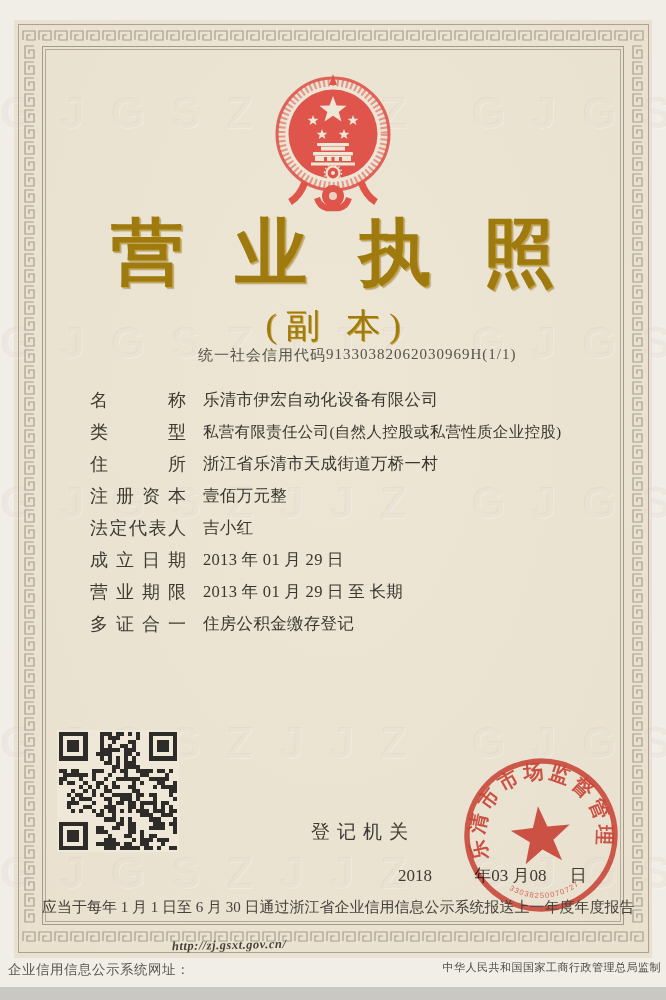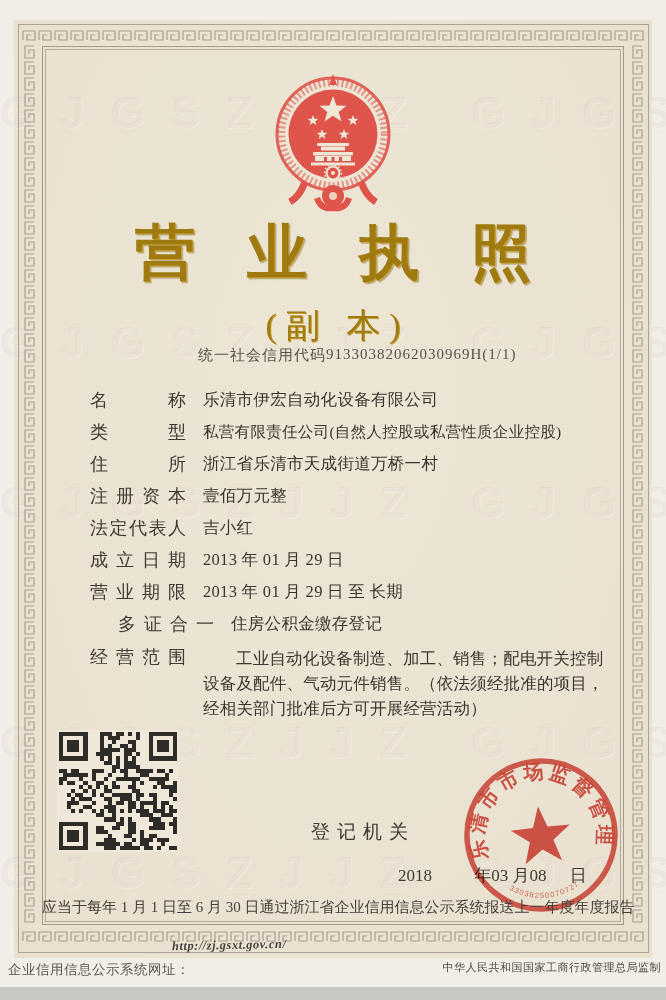--- a/index.html
+++ b/index.html
@@ -13,34 +13,34 @@
       color:rgba(196,183,156,0.16);text-shadow:1px 1px 0 rgba(255,255,255,0.25);pointer-events:none;}
   
   .outer-line{position:absolute;left:18px;top:24px;width:629px;height:927px;border:1px solid #aba195;}
   .inner-frame{position:absolute;left:42px;top:46px;width:580px;height:877px;border:1px solid #a49a8b;}
   .inner-frame::after{content:'';position:absolute;inset:2px;border:1px solid #b3a998;}
   svg.band{position:absolute;}
   svg.band path{stroke:#a89e8e;stroke-width:1.2;fill:none;}
   
   .emblem{position:absolute;left:271px;top:70px;}
   .title{position:absolute;left:0;top:211px;width:100%;text-align:center;font-weight:bold;
-         font-size:60px;line-height:84px;letter-spacing:52px;padding-left:52px;box-sizing:border-box;
+         font-size:72px;line-height:84px;letter-spacing:52px;padding-left:52px;box-sizing:border-box;
          color:#9e7a0f;text-shadow:1px 1px 0 #c5a138,2px 2px 1px rgba(92,66,8,0.35);}
   .subtitle{position:absolute;left:0;top:303px;width:100%;text-align:center;font-weight:normal;
             font-size:34px;letter-spacing:9px;padding-left:9px;box-sizing:border-box;
             color:#9e7a0f;text-shadow:1px 1px 0 #c5a138;}
   .codeline{position:absolute;left:198px;top:346px;font-size:15px;color:#56524a;
             display:flex;white-space:nowrap;letter-spacing:1px;}
   
   .fields{position:absolute;left:90px;top:389px;width:542px;}
   .row{display:flex;margin-bottom:10px;line-height:22px;}
   .row .lbl{width:96px;flex:none;font-size:18px;color:#3e3a33;
             text-align:justify;text-align-last:justify;text-justify:inter-character;margin-right:17px;}
   .row .val{font-size:16.5px;color:#3a362f;white-space:nowrap;letter-spacing:0.3px;}
-  .row-gap1{margin-top:7px;margin-left:28px;}
+  .row-gap1{margin-top:7px;}
   .row-gap2{margin-top:11px;}
   .row-scope .val{white-space:normal;width:416px;line-height:25px;text-indent:2em;letter-spacing:0.2px;}
   
   .qr{position:absolute;left:57px;top:729px;}
   .reg-label{position:absolute;left:311px;top:819px;font-size:19px;letter-spacing:7px;color:#3e3a33;}
   .dateline{position:absolute;left:398px;top:864px;font-size:17px;color:#3e3a33;white-space:nowrap;}
   .dateline .dy{margin-right:38px;} .dateline .dm{} .dateline .dd{margin-right:19px;}
   .seal{position:absolute;left:452px;top:746px;mix-blend-mode:multiply;opacity:0.9;}
   .annual{position:absolute;left:42px;top:898px;width:582px;text-align:center;font-size:15px;
           white-space:nowrap;color:#44403a;}
@@ -151,24 +151,20 @@
       <span class="lbl">成立日期</span>
       <span class="val">2013 年 01 月 29 日</span>
     </div>
     <div class="row">
       <span class="lbl">营业期限</span>
       <span class="val">2013 年 01 月 29 日 至 长期</span>
     </div>
     <div class="row row-gap1">
       <span class="lbl">多证合一</span>
       <span class="val">住房公积金缴存登记</span>
-    </div>
-    <div class="row row-gap2 row-scope">
-      <span class="lbl">经营范围</span>
-      <span class="val">工业自动化设备制造、加工、销售；配电开关控制设备及配件、气动元件销售。（依法须经批准的项目，经相关部门批准后方可开展经营活动）</span>
     </div>
   </div>
 
   <svg class="qr" width="122" height="124" viewBox="-0.5 -0.5 30 30" shape-rendering="crispEdges">
     <rect x="-0.5" y="-0.5" width="30" height="30" fill="#efe8d8"></rect>
     <g fill="#2e2c28" id="qr-modules">
         <rect x="10" y="0" width="1" height="1"></rect>
         <rect x="11" y="0" width="1" height="1"></rect>
         <rect x="12" y="0" width="1" height="1"></rect>
         <rect x="14" y="0" width="1" height="1"></rect>

